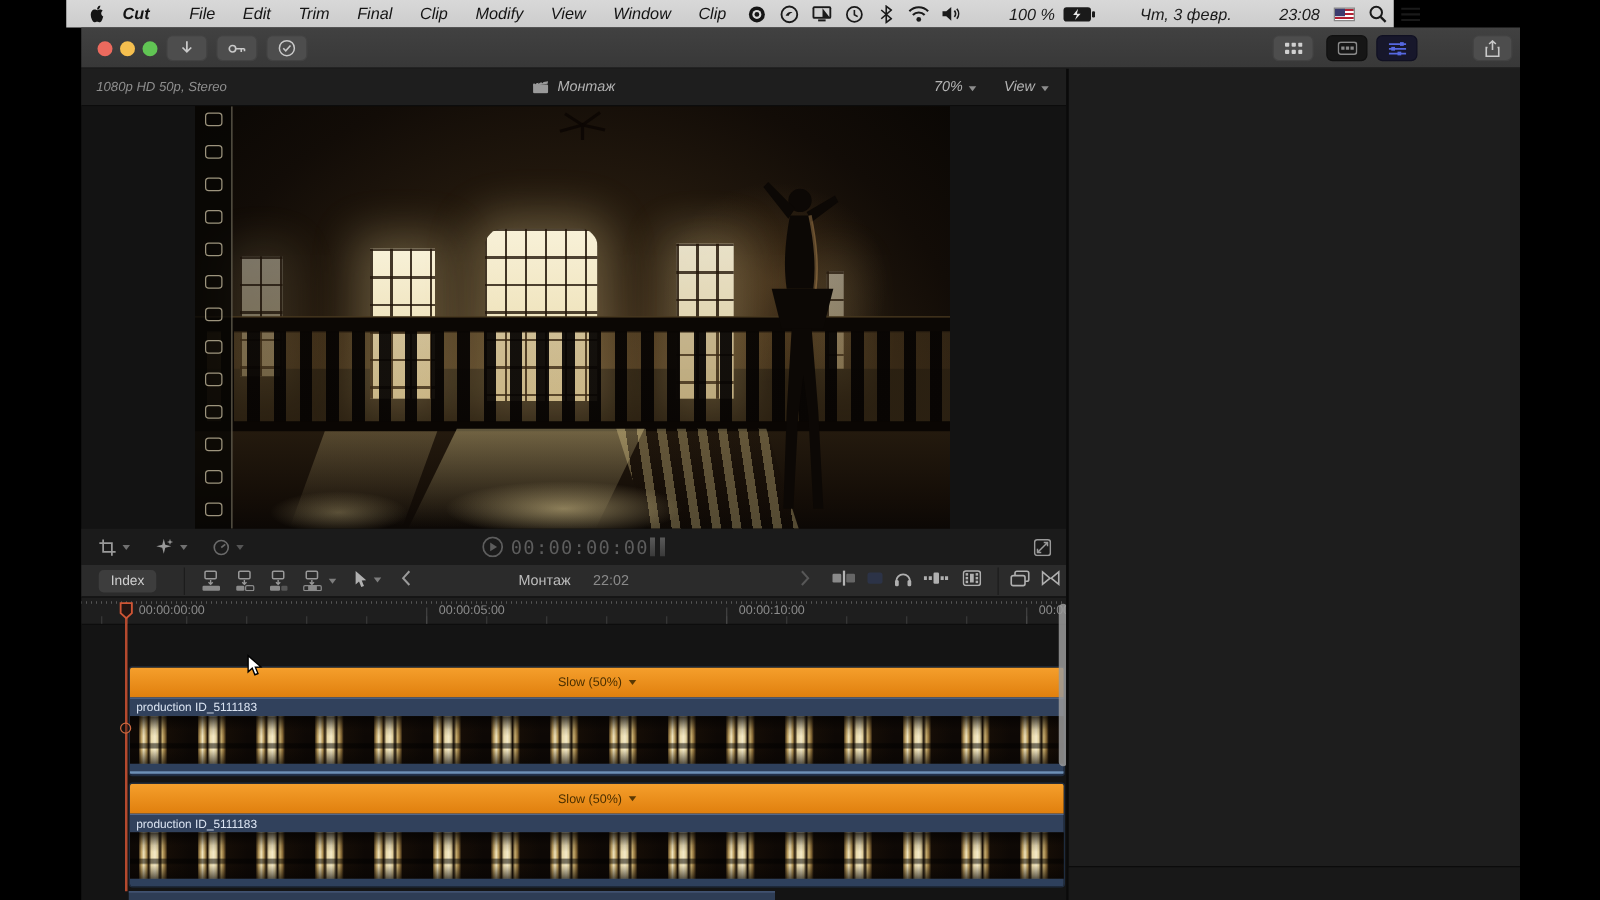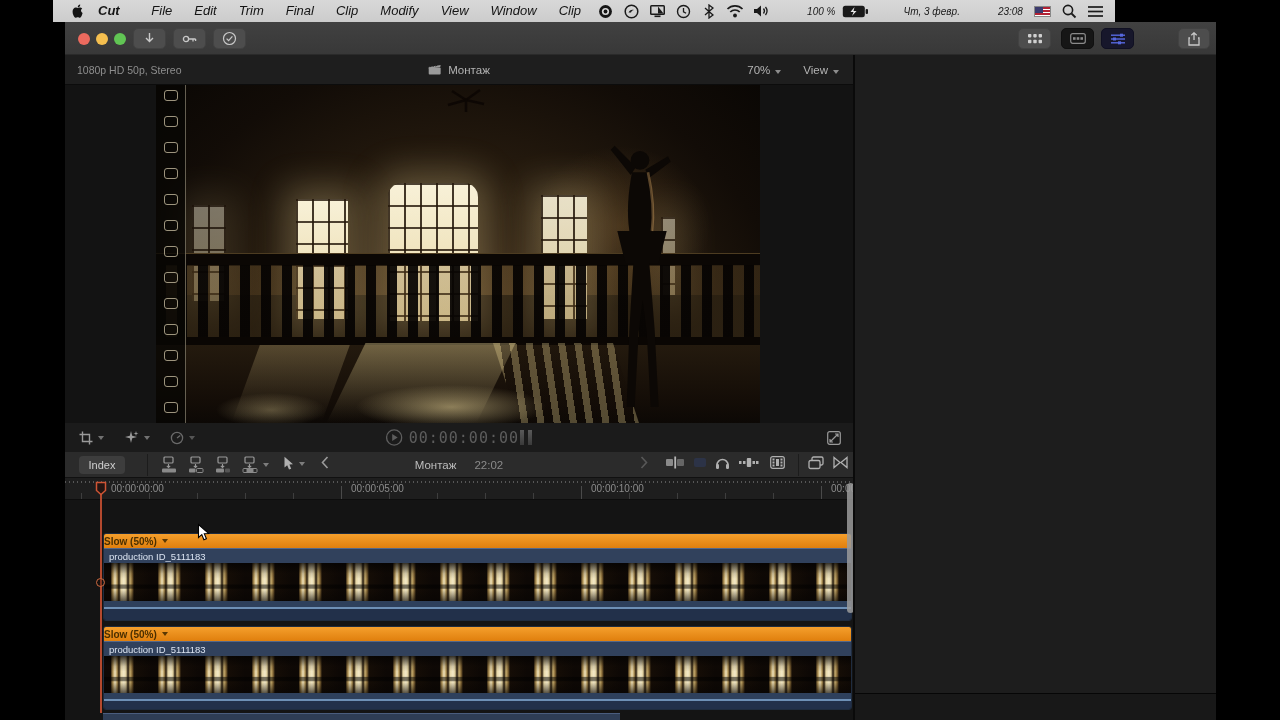--- a/index.html
+++ b/index.html
@@ -9,38 +9,38 @@
   .abs { position:absolute; }
 
   
   .menubar { left:53px; top:0; width:1062px; height:22px; background:linear-gradient(#d8d8d8,#cccccc);
              display:flex; align-items:center; font-size:13px; color:#141414;font-style:italic; }
   .menubar .apple { margin-left:18px; margin-right:2px; display:flex; align-items:center; }
   .mitem { padding:0 11px; line-height:22px; }
   .mitem.app { font-weight:bold; padding:0 12px; }
   .mstatus { margin-left:auto; display:flex; align-items:center; gap:0; }
   .sicon { display:flex; align-items:center; justify-content:center; width:26px; height:22px; color:#1a1a1a; }
-  .stext { font-size:10px; color:#1a1a1a; padding:0 5px; white-space:nowrap;margin-left:28px; }
+  .stext { font-size:13px; color:#1a1a1a; padding:0 5px; white-space:nowrap;margin-left:28px; }
   .flag { width:17px; height:11px; position:relative; margin:0 6px;
           background:repeating-linear-gradient(180deg,#b22234 0 1.6px,#fff 1.6px 3.2px); border:0.5px solid #888; }
   .flag::before { content:""; position:absolute; left:0; top:0; width:8px; height:6px; background:#3c3b6e; }
 
   
   .titlebar { left:65px; top:22px; width:1151px; height:33px;
               background:linear-gradient(#414141,#383838); border-bottom:1px solid #2a2a2a; }
   .tl-dot { position:absolute; top:11px; width:12px; height:12px; border-radius:50%; }
   .tbtn { position:absolute; top:6px; height:21px; background:#4d4d4d; border:1px solid #424242;
           border-radius:5px; display:flex; align-items:center; justify-content:center; color:#c9c9c9; }
   .tbtn.dark { background:#161616; border-color:#101010; }
   .tbtn.navy { background:#17172b; border-color:#101022; }
 
   
   .viewer { left:65px; top:55px; width:788px; height:397px; background:#131313; }
   .vhead { position:absolute; left:0; top:0; width:100%; height:30px; background:#1e1e1e;
-           border-bottom:1px solid #0c0c0c; display:flex; align-items:center; color:#8e8e8e; font-size:10.5px; }
+           border-bottom:1px solid #0c0c0c; display:flex; align-items:center; color:#8e8e8e; font-size:10.5px;font-style:italic; }
   .vhead .center { position:absolute; left:50%; transform:translateX(-50%); display:flex; gap:7px;
                    align-items:center; color:#b3b3b3; font-size:11.5px; }
   .vhead .right { position:absolute; right:14px; display:flex; gap:22px; color:#b3b3b3; font-size:11.5px; }
   .chv { display:inline-block; width:0; height:0; border-left:3.5px solid transparent;
          border-right:3.5px solid transparent; border-top:4px solid currentColor; margin-left:5px; opacity:.75; }
 
   
   .video { position:absolute; left:91px; top:30px; width:604px; height:338px; background:#0b0805; overflow:hidden; }
   .ceiling { position:absolute; inset:0 0 38% 0;
              background:radial-gradient(ellipse at 50% 130%, #4a3720 0%, #2a1e10 42%, #120c07 78%, #0a0704 100%); }
@@ -94,22 +94,22 @@
   .ruler { position:absolute; left:0; top:0; width:100%; height:22px; background:#1e1e1e; border-bottom:1px solid #0d0d0d; }
   .ruler .dots { position:absolute; left:0; top:3px; width:100%; height:2px;
       background:repeating-linear-gradient(90deg,#565656 0 1px, transparent 1px 4px); }
   .ruler .minor { position:absolute; left:0; bottom:0; width:100%; height:6px;
       background:repeating-linear-gradient(90deg,#3e3e3e 0 1px, transparent 1px 48px); background-position:36px 0; }
   .ruler .major { position:absolute; left:0; bottom:0; width:100%; height:13px;
       background:repeating-linear-gradient(90deg,#4a4a4a 0 1px, transparent 1px 240px); background-position:36px 0; }
   .rlabel { position:absolute; top:5px; color:#8c8c8c; font-size:10px; white-space:nowrap; }
 
   .clip { position:absolute; left:38px; width:749px; border:1px solid #1f2c3f; border-radius:3px; overflow:hidden; }
-  .retime { height:14px; background:linear-gradient(#f59f2c,#e07f0d); color:#4a2f00; font-size:10px; font-weight:bold;
-            display:flex; align-items:center; }
+  .retime { height:24px; background:linear-gradient(#f59f2c,#e07f0d); color:#4a2f00; font-size:10px; font-weight:normal;
+            display:flex; align-items:center; justify-content:center; }
   .retime .chv { border-top-color:#4a2f00; opacity:.9; }
   .cname { height:15px; background:#31415c; border-top:1px solid #55688a; color:#dbe4f2; font-size:9.5px;
            display:flex; align-items:center; padding-left:5px; }
   .film { background:
       linear-gradient(180deg, rgba(5,3,2,.8) 0%, rgba(20,12,6,.15) 28%, rgba(0,0,0,0) 42%,
                       rgba(0,0,0,0) 55%, rgba(0,0,0,.5) 58%, rgba(0,0,0,.5) 66%, rgba(0,0,0,0) 70%,
                       rgba(8,5,3,.65) 100%),
       repeating-linear-gradient(90deg,
         #0d0805 0px,#0d0805 7px,#3a2a14 7px,#b99b5c 9px,#efe3bd 11px,#b99b5c 13px,#241708 15px,
         #e8d8a8 17px,#f3e9c8 20px,#e0cf9d 22px,#1d1309 24px,#c7ad6f 26px,#8a6c38 28px,#150d06 30px,#0d0805 47px); }

